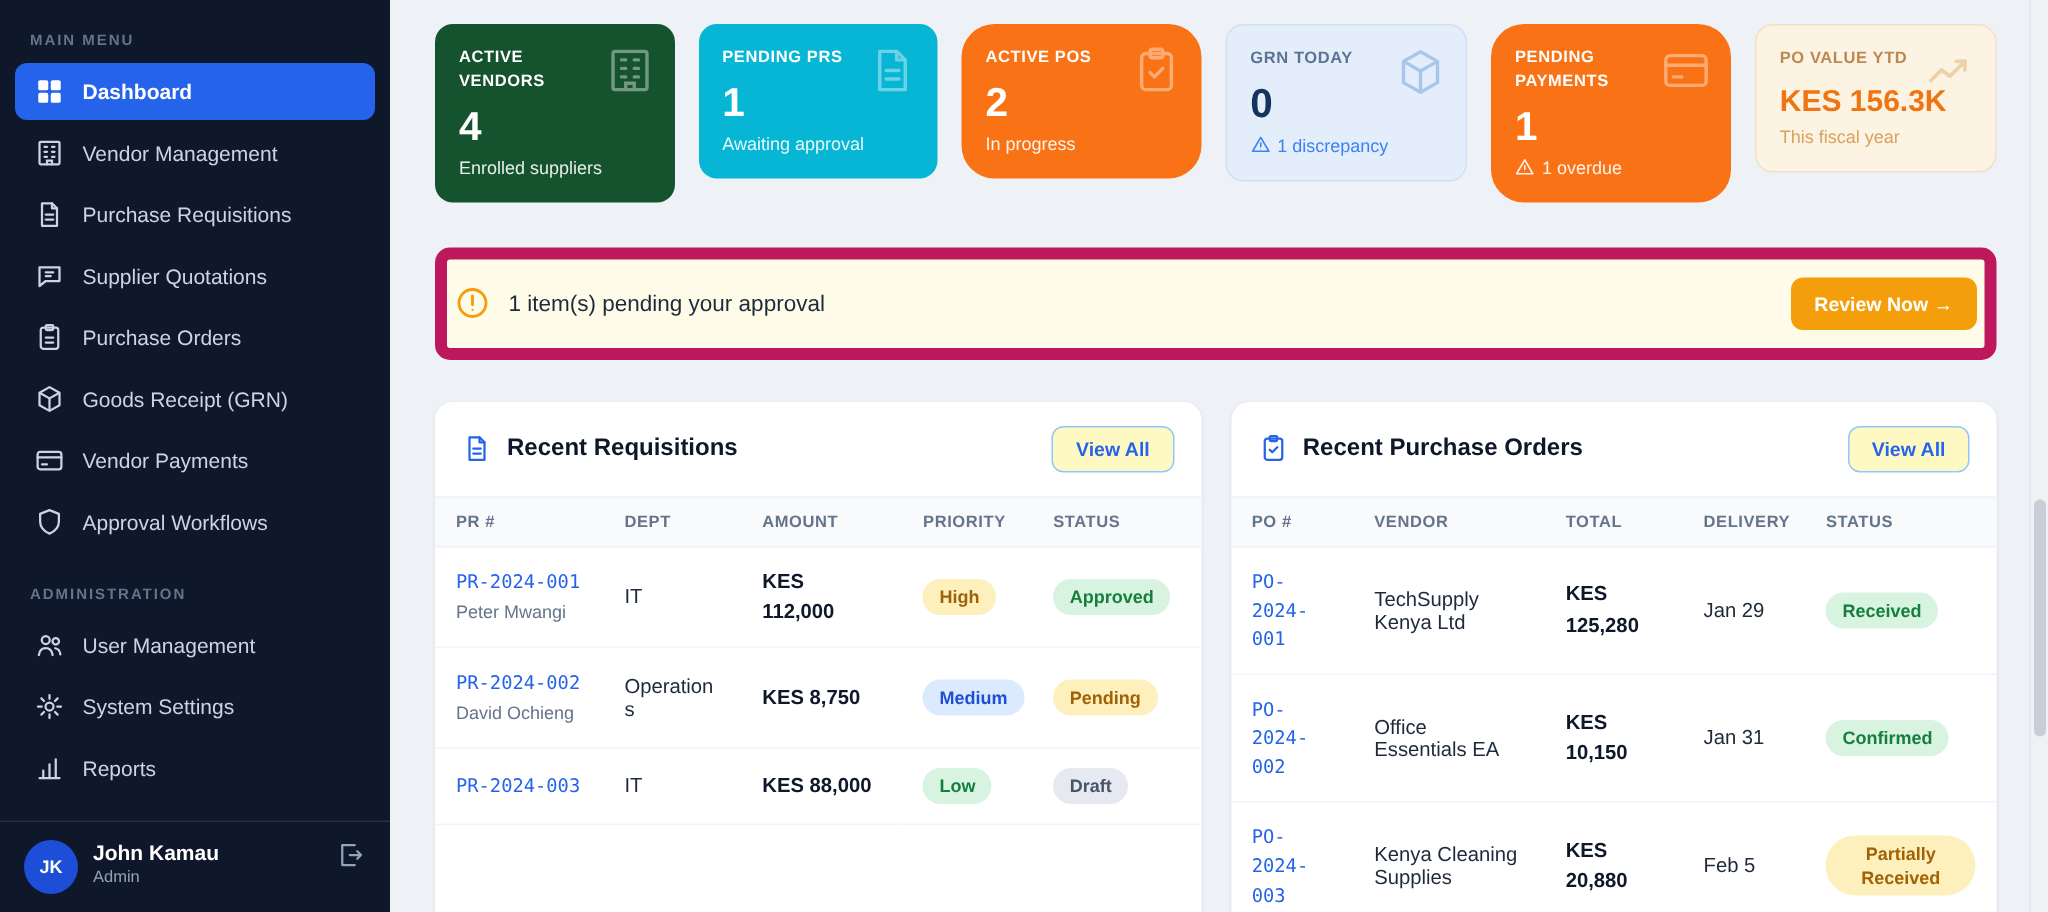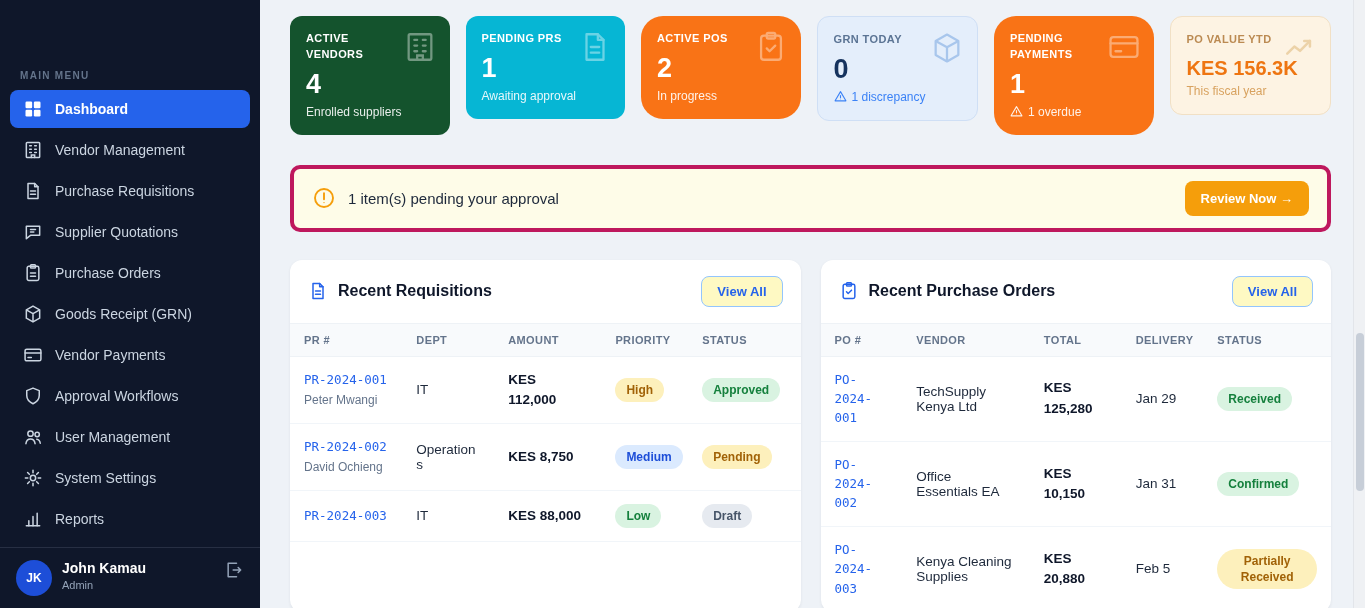--- a/index.html
+++ b/index.html
@@ -2,21 +2,21 @@
 <html><head>
 <meta charset="utf-8">
 <style>
   *{margin:0;padding:0;box-sizing:border-box;}
   html,body{width:1365px;height:608px;overflow:hidden;}
   body{font-family:"Liberation Sans",sans-serif;background:#eef2f7;color:#1e293b;}
   .app{display:flex;width:100%;height:100%;position:relative;}
 
   
   .sidebar{width:260px;min-width:260px;background:#0f172a;position:relative;padding-top:14px;}
-  .menu-label{font-size:10px;font-weight:700;letter-spacing:1.3px;color:#64748b;padding:8px 20px 6px;margin-top:48px;}
+  .menu-label{font-size:10px;font-weight:700;letter-spacing:1.3px;color:#64748b;padding:8px 20px 6px;}
   .admin-label{margin-top:16px;}
   .nav-item{display:flex;align-items:center;gap:12px;margin:3px 10px;padding:9px 13px;border-radius:8px;font-size:14px;color:#cbd5e1;cursor:pointer;}
   .nav-item.active{background:#2563eb;color:#fff;font-weight:600;}
   .nicon{width:20px;height:20px;display:inline-flex;flex:0 0 20px;}
   .nicon svg{width:20px;height:20px;}
   .user-box{position:absolute;bottom:0;left:0;right:0;border-top:1px solid rgba(148,163,184,.18);padding:12px 16px;display:flex;gap:10px;background:#0f172a;}
   .avatar{width:36px;height:36px;border-radius:50%;background:#1d4ed8;color:#fff;font-size:12px;font-weight:700;display:flex;align-items:center;justify-content:center;flex:0 0 36px;}
   .user-name{font-size:14px;font-weight:700;color:#fff;line-height:1.2;}
   .user-role{font-size:11px;color:#94a3b8;margin-top:2px;}
   .logout{margin-left:auto;color:#94a3b8;width:20px;height:20px;cursor:pointer;}
@@ -45,21 +45,21 @@
   .c-lightblue .stat-icon{color:#a8c6ec;}
   .c-cream{background:#fdf3e3;border:1px solid #f1e0c5;}
   .c-cream .stat-title{color:#bb8a52;}
   .c-cream .stat-value{color:#ee7511;font-size:20px;margin-top:9px;}
   .c-cream .stat-sub{color:#d8a25f;}
   .c-cream .stat-icon{color:#ecd2a8;}
   .warn-icon{display:inline-flex;}
   .warn-icon svg{width:13px;height:13px;}
 
   
-  .alert{margin-top:30px;background:#fefce8;border:4px solid #be185d;border-radius:10px;padding:12px 18px;display:flex;align-items:center;gap:12px;}
+  .alert{margin-top:30px;background:#fefce8;border:8px solid #be185d;border-radius:10px;padding:12px 5px;display:flex;align-items:center;gap:12px;}
   .alert-icon{width:24px;height:24px;color:#f59e0b;flex:0 0 24px;}
   .alert-icon svg{width:24px;height:24px;}
   .alert-text{font-size:15px;color:#1e293b;}
   .review-btn{margin-left:auto;background:#f59e0b;color:#fff;border:none;border-radius:8px;padding:10px 16px;font-size:13px;font-weight:700;cursor:pointer;font-family:"Liberation Sans",sans-serif;}
 
   
   .panels{margin-top:28px;display:flex;gap:20px;}
   .panel{flex:1;background:#fff;border-radius:12px;box-shadow:0 1px 3px rgba(15,23,42,.07);overflow:hidden;}
   .panel-header{display:flex;align-items:center;gap:10px;padding:16px 18px;}
   .panel-icon{width:20px;height:20px;color:#2563eb;flex:0 0 20px;}
@@ -159,20 +159,21 @@
     </div>
     <div class="nav-item">
       <span class="nicon">
           <svg viewBox="0 0 24 24" fill="none" stroke="currentColor" stroke-width="1.8" stroke-linecap="round" stroke-linejoin="round">
             <path d="M12 2.5l7.5 3v6c0 4.8-3.2 7.8-7.5 9.8-4.3-2-7.5-5-7.5-9.8v-6z"></path>
           </svg>
         </span>
       <span>Approval Workflows</span>
     </div>
 
+    <div class="menu-label admin-label">ADMINISTRATION</div>
 
     <div class="nav-item">
       <span class="nicon">
           <svg viewBox="0 0 24 24" fill="none" stroke="currentColor" stroke-width="1.8" stroke-linecap="round">
             <circle cx="9" cy="8" r="3.2"></circle>
             <path d="M3.5 20c.5-3.5 2.8-5.5 5.5-5.5s5 2 5.5 5.5"></path>
             <circle cx="17" cy="9" r="2.6"></circle>
             <path d="M16.5 14.6c2.3.3 3.8 2 4.2 4.9"></path>
           </svg>
         </span>

